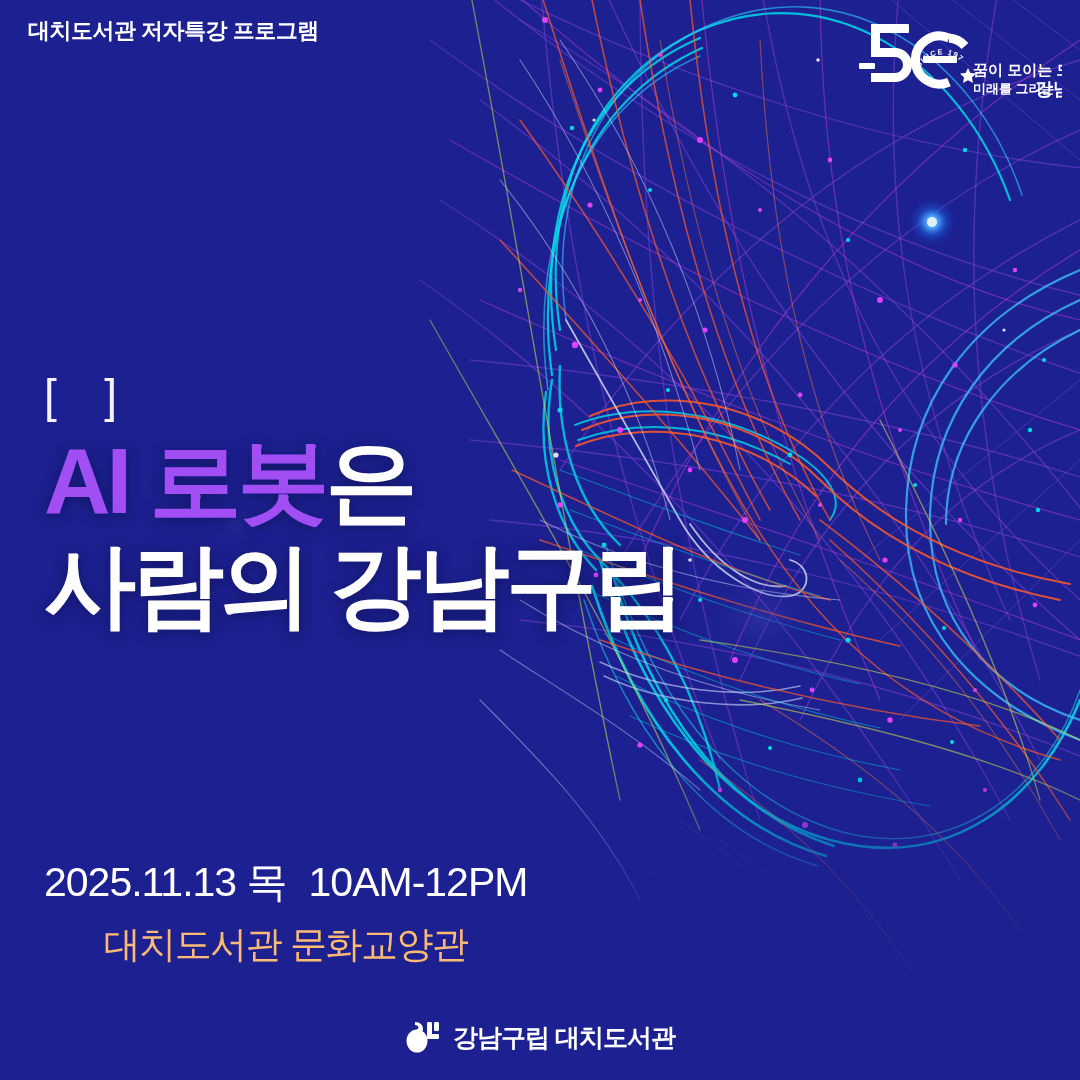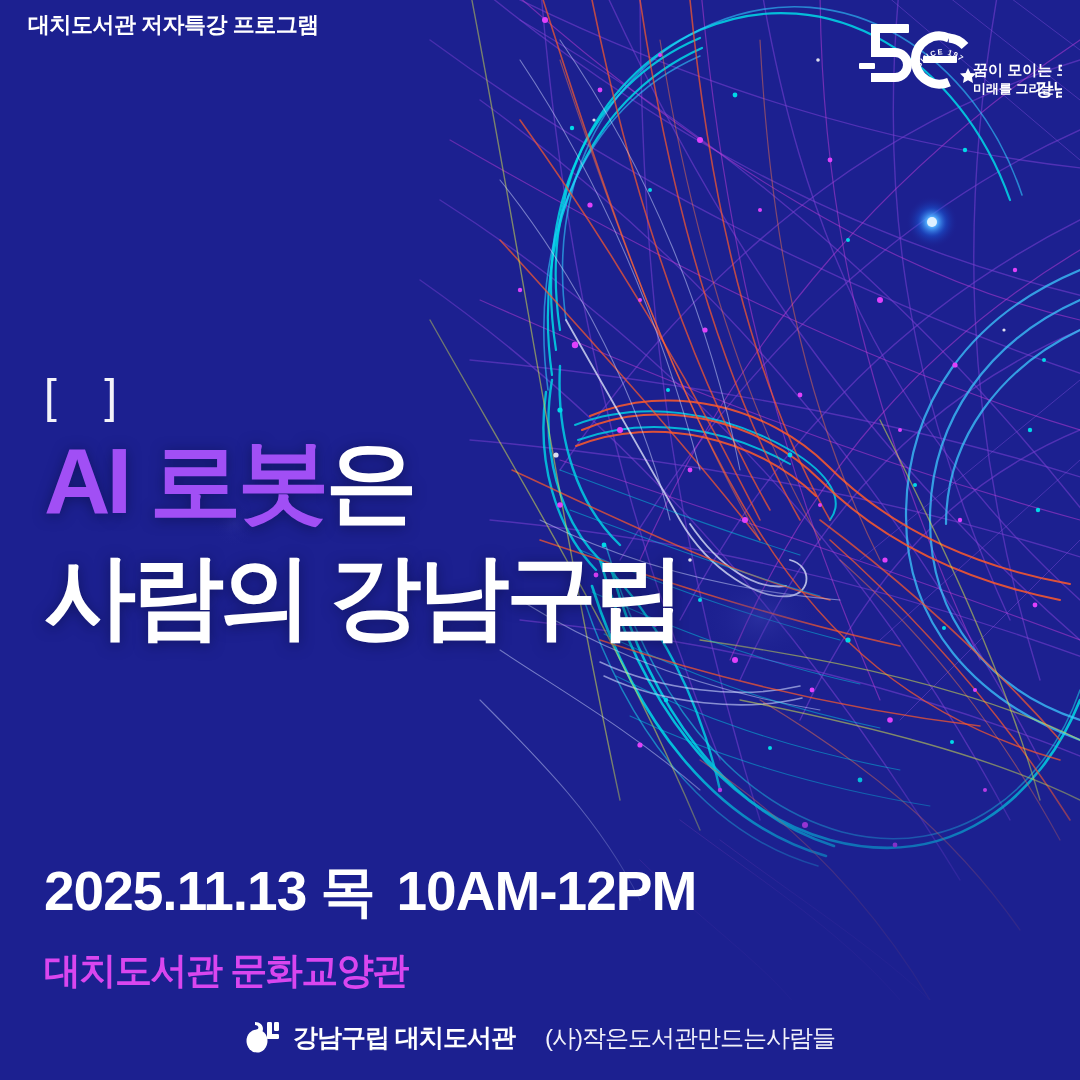--- a/index.html
+++ b/index.html
@@ -45,21 +45,21 @@
     width: 520px; height: 1080px;
     z-index: 1;
     pointer-events: none;
     background: linear-gradient(to right, rgba(28,32,144,0.92) 0%, rgba(28,32,144,0.55) 55%, rgba(28,32,144,0) 100%);
   }
 
   
   #header-title {
     position: absolute;
     left: 28px;
-    top: 10px;
+    top: 16px;
     z-index: 5;
     font-size: 22px;
     font-weight: 700;
     letter-spacing: -0.5px;
     color: #ffffff;
     text-align: center;
   }
 
   
   #anniv-logo {
@@ -101,48 +101,49 @@
   #eyebrow .brk.right { margin-left: 24px; }
 
   .title-line {
     font-size: 92px;
     font-weight: 900;
     line-height: 1.03;
     letter-spacing: -4px;
     white-space: nowrap;
     text-shadow: 0 2px 14px rgba(10,12,60,0.55);
   }
-  #title-line-1 { margin-bottom: 20px; }
+  #title-line-1 { margin-bottom: 9px; }
   #title-line-2 { margin-bottom: 4px; }
   #title-line-3 { font-size: 86px; letter-spacing: -2px; }
   .hl-purple { color: #a14ff5; }
   .hl-white  { color: #ffffff; }
 
   
   #schedule {
     position: absolute;
     left: 44px;
     top: 855px;
     z-index: 5;
   }
   #date-line {
-    font-size: 55px;
-    font-weight: 700;
+    font-size: 41px;
+    font-weight: 400;
     letter-spacing: -1px;
     color: #ffffff;
     white-space: nowrap;
-    margin-bottom: 17px;
+    margin-bottom: 10px;
   }
   #date-line .time { margin-left: 22px; }
   #venue-line {
     font-size: 37px;
-    font-weight: 700;
+    font-weight: 400;
     letter-spacing: -1.5px;
-    color: #d946ef;
+    color: #fdba74;
     white-space: nowrap;
+    text-align: center;
   }
 
   
   #footer {
     position: absolute;
     left: 0;
     right: 0;
     bottom: 26px;
     z-index: 5;
     display: flex;
@@ -488,16 +489,15 @@
         <g fill="#ffffff">
           <ellipse cx="12" cy="21" rx="10.5" ry="11.5"></ellipse>
           <path d="M10 2 c5 0 8 3 8 7 c0 3 -2 5 -5 6 l-2 -5 c1.6 -0.4 2.4 -1.2 2.4 -2.4 c0 -1.6 -1.4 -2.6 -3.4 -2.6 z"></path>
           <rect x="22" y="2" width="5" height="17" rx="1.2"></rect>
           <rect x="22" y="14" width="12" height="5" rx="1.2"></rect>
           <rect x="29" y="2" width="5" height="9" rx="1.2"></rect>
         </g>
       </svg>
     </span>
     <span id="footer-library">강남구립 대치도서관</span>
-    <span id="footer-org">(사)작은도서관만드는사람들</span>
   </div>
 
 </div>
 
 </body></html>

